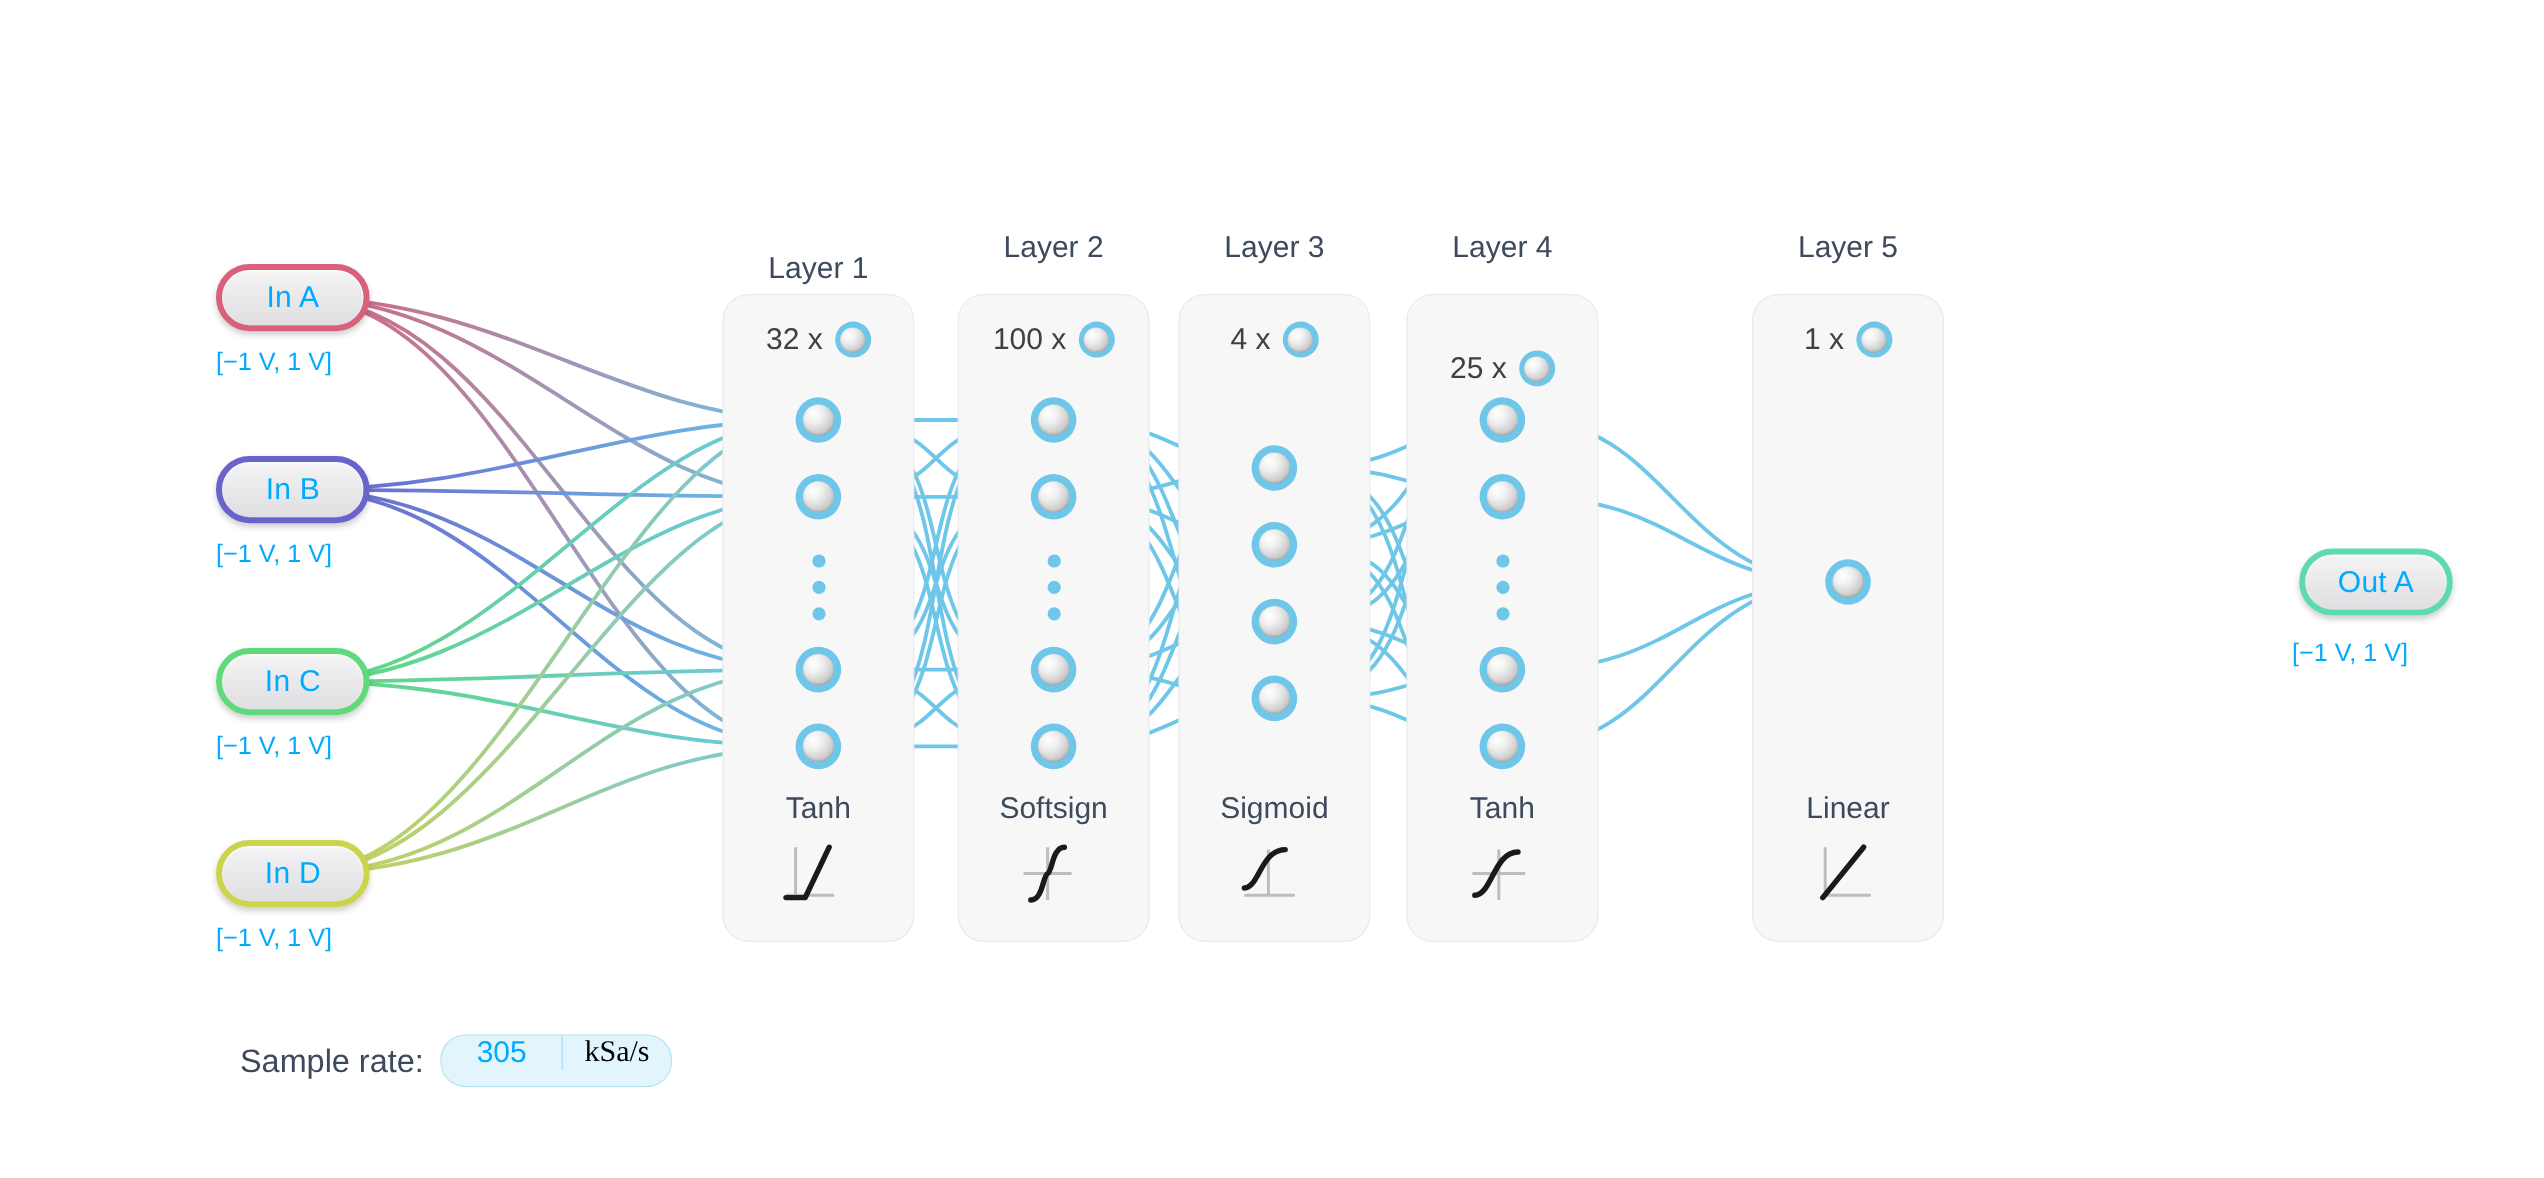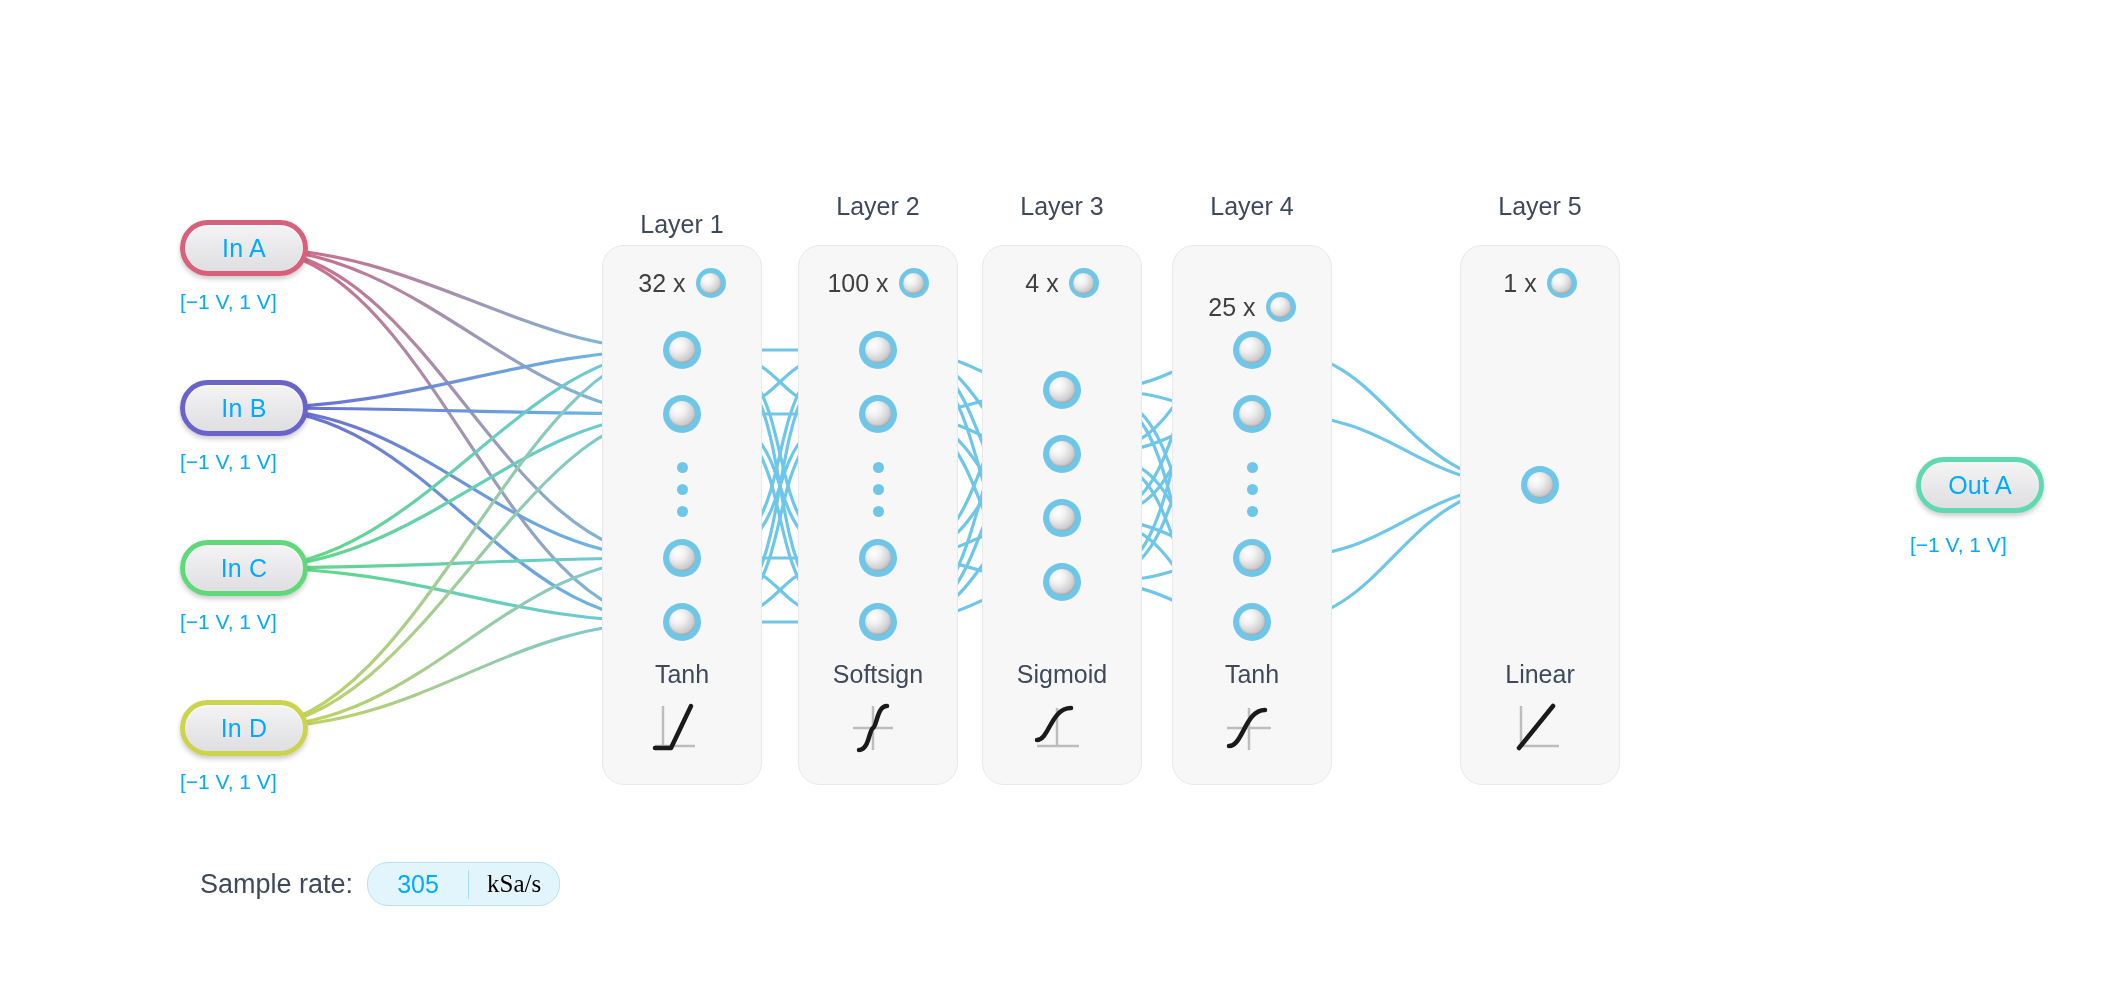--- a/index.html
+++ b/index.html
@@ -153,21 +153,21 @@
     align-items: center;
     gap: 14px;
   }
   #sample-rate-label {
     color: #3d4a5c;
     font-size: 27px;
     user-select: none;
   }
   #sample-rate-pill {
     display: flex;
-    align-items: center;
+    align-items: flex-start;
     height: 42px;
     border-radius: 21px;
     background: #e3f5fc;
     border: 1px solid #b6e3f3;
     overflow: hidden;
   }
   #sample-rate-value {
     display: flex;
     align-items: center;
     justify-content: center;

